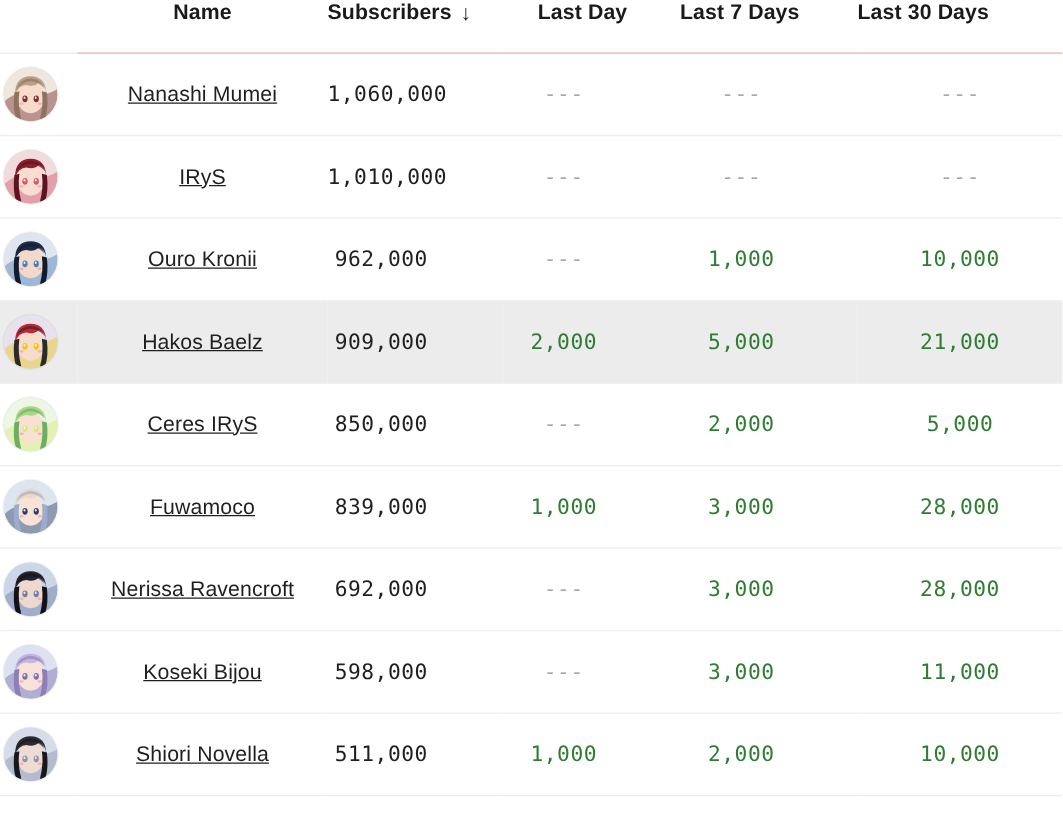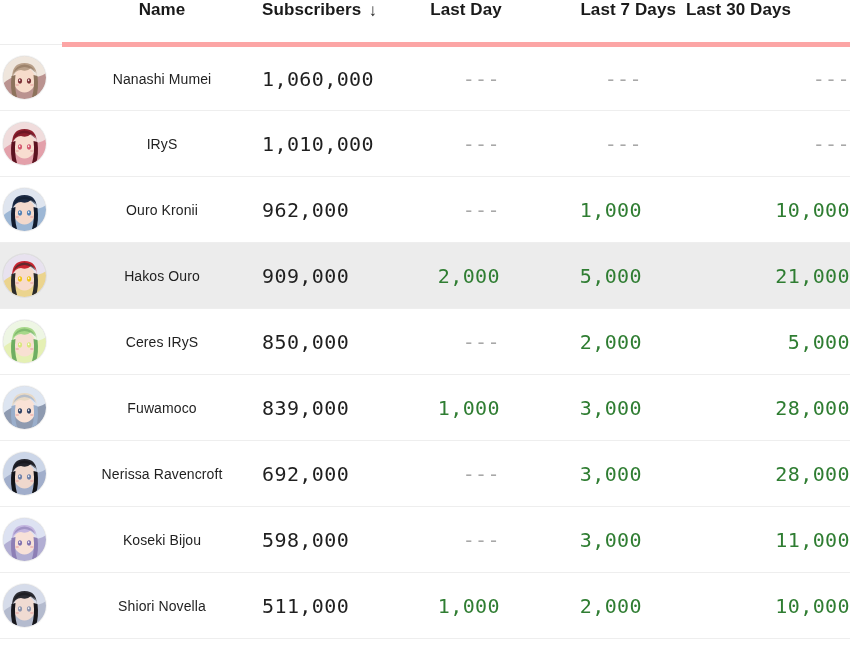--- a/index.html
+++ b/index.html
@@ -35,31 +35,31 @@
   col.c-day     { width: 142px; }
   col.c-week    { width: 142px; }
   col.c-month   { width: 164px; }
 
   
   thead th {
     font-size: 17px;
     font-weight: 700;
     color: #1a1a1a;
     padding: 0 0 22px 0;
-    border-bottom: 5px solid #fca5a5;
+    border-bottom: 1px solid #fca5a5;
     background: #ffffff;
     white-space: nowrap;
     vertical-align: bottom;
     letter-spacing: .1px;
   }
   th.h-avatar { padding: 0; border-bottom: 1px solid #ededed; }
   th.h-name   { text-align: center; }
   th.h-subs   { text-align: left; padding-right: 2px; }
   th.h-day    { text-align: center; padding-right: 14px; }
-  th.h-week   { text-align: right; padding-right: 10px; }
+  th.h-week   { text-align: left; padding-right: 10px; }
   th.h-month  { text-align: left; padding-right: 4px; }
 
   .sort-arrow {
     display: inline-block;
     margin-left: 7px;
     font-size: 17px;
     line-height: 1;
     vertical-align: -1px;
     font-weight: 700;
   }
@@ -90,30 +90,31 @@
     overflow: hidden;
     display: block;
     box-shadow: 0 0 0 1px rgba(0,0,0,0.05);
     background: #d8d8d8;
     position: relative;
   }
   .avatar svg { display: block; width: 43px; height: 43px; }
 
   td.name-cell {
     text-align: center;
-    font-size: 14px;
+    font-size: 17px;
     color: #1f1f1f;
     white-space: nowrap;
     letter-spacing: .1px;
+    text-decoration: underline;
   }
 
   td.num-cell {
     font-family: "DejaVu Sans Mono", monospace;
-    font-size: 20px;
-    text-align: right;
+    font-size: 17px;
+    text-align: center;
     white-space: nowrap;
     letter-spacing: .4px;
   }
   td.subs-cell   { color: #1f1f1f; padding-right: 54px; }
   td.delta-cell  { padding-right: 44px; }
   td.delta-week  { padding-right: 44px; }
   td.delta-month { padding-right: 0px; }
 
   .pos  { color: #2f7d32; }
   .none { color: #a8a8a8; }
@@ -271,21 +272,21 @@
                   <ellipse cx="26" cy="25" rx="2.1" ry="2.7" fill="#f0c419"></ellipse>
                   <ellipse cx="16.6" cy="24.2" rx=".8" ry="1" fill="#ffffff" opacity=".85"></ellipse>
                   <ellipse cx="25.6" cy="24.2" rx=".8" ry="1" fill="#ffffff" opacity=".85"></ellipse>
                   <ellipse cx="14.2" cy="29" rx="1.8" ry="1.1" fill="#e79a9a" opacity=".55"></ellipse>
                   <ellipse cx="28.8" cy="29" rx="1.8" ry="1.1" fill="#e79a9a" opacity=".55"></ellipse>
                   <path d="M10 17 Q21.5 5 33 17 Q30 9 21.5 8.5 Q13 9 10 17 Z" fill="#2b2b2b" opacity=".65"></path>
                 </g>
               </svg>
             </span>
           </td>
-          <td class="name-cell">Hakos Ouro</td>
+          <td class="name-cell">Hakos Baelz</td>
           <td class="num-cell subs-cell">909,000</td>
           <td class="num-cell delta-cell pos">2,000</td>
           <td class="num-cell delta-week pos">5,000</td>
           <td class="num-cell delta-month pos">21,000</td>
         </tr>
         <tr>
           <td class="avatar-cell">
             <span class="avatar">
               <svg viewBox="0 0 43 43" xmlns="http://www.w3.org/2000/svg">
                 <defs>

